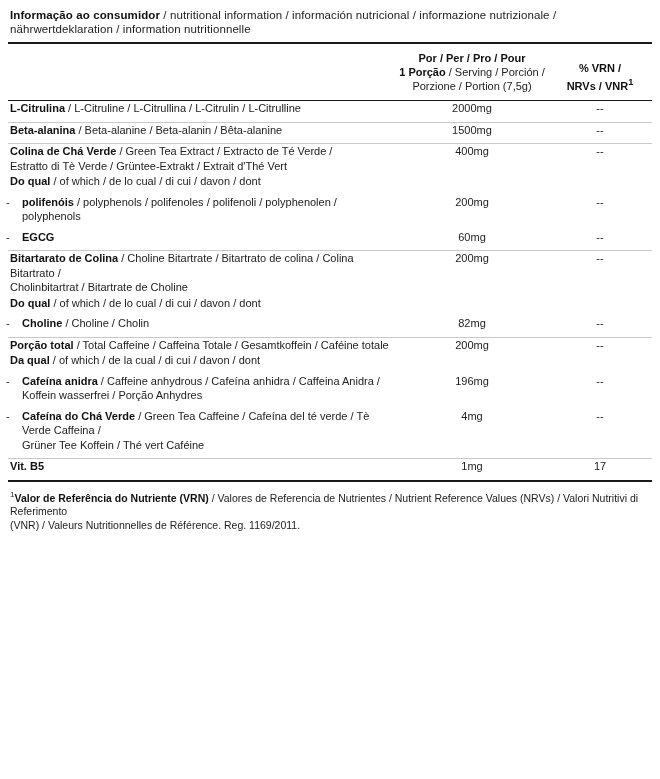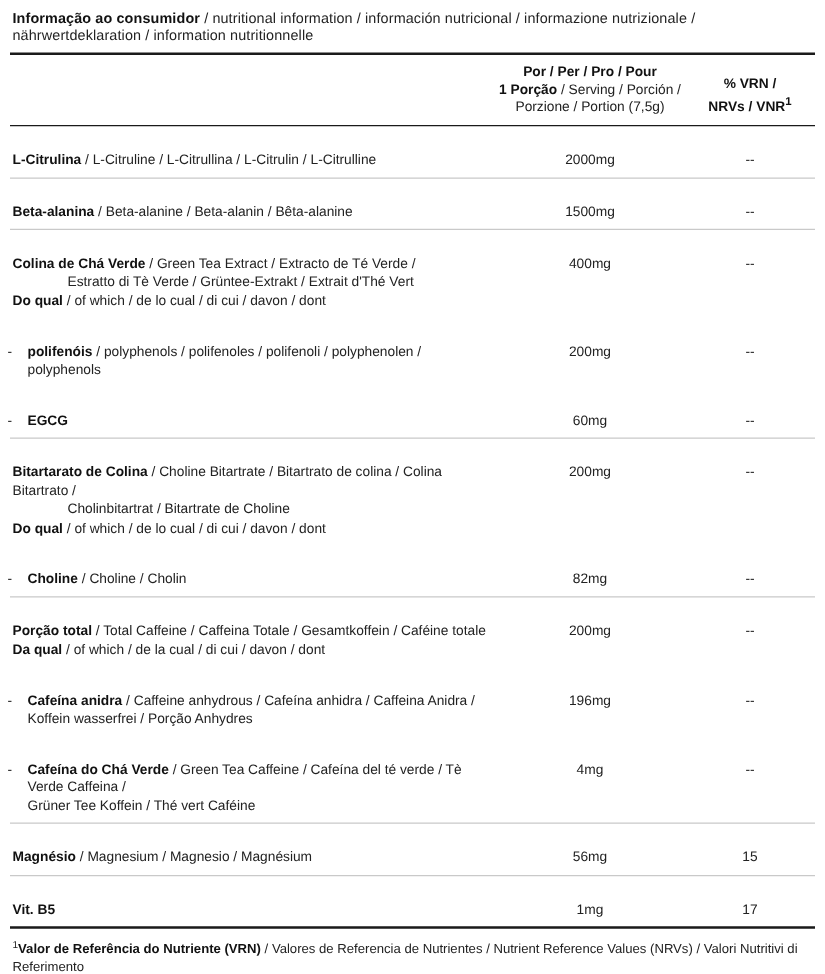--- a/index.html
+++ b/index.html
@@ -59,21 +59,21 @@
   thead th.amt, thead th.vrn {
     text-align: center;
   }
   thead th.name { border-bottom: none; }
   .hdr-line1 { color: #222; }
   .hdr-line2 { color: #222; }
   .hdr-b { font-weight: bold; color: #111; }
 
   tbody td {
     vertical-align: top;
-    padding: 20px 2px 6px 2px;
+    padding: 0 2px 6px 2px;
     font-size: 11px;
     line-height: 14.5px;
   }
   tbody td.amt, tbody td.vrn {
     text-align: center;
     color: #222;
     white-space: nowrap;
   }
   tbody tr.sep > td {
     border-top: 1px solid #c9c9c9;
@@ -84,21 +84,20 @@
   .nm-b {
     font-weight: bold;
     color: #111;
   }
   .nm-r {
     font-weight: normal;
     color: #222;
   }
   .sub-line {
     display: block;
-    margin-left: 44px;
   }
   .ofwhich {
     display: block;
     margin-top: 1px;
   }
   .bullet-row {
     display: block;
     padding-left: 12px;
     text-indent: -8px;
   }
@@ -235,27 +234,20 @@
 
       <tr>
         <td>
           <span class="bullet-row"><span class="dash">-</span><span class="nm-b">Cafeína do Chá Verde</span><span class="nm-r"> / Green Tea Caffeine / Cafeína del té verde / Tè Verde Caffeina /</span></span>
           <span class="indent-cont nm-r">Grüner Tee Koffein / Thé vert Caféine</span>
         </td>
         <td class="amt">4mg</td>
         <td class="vrn">--</td>
       </tr>
 
-      <tr class="sep">
-        <td>
-          <span class="nm-b">Magnésio</span><span class="nm-r"> / Magnesium / Magnesio / Magnésium</span>
-        </td>
-        <td class="amt">56mg</td>
-        <td class="vrn">15</td>
-      </tr>
 
 
 
       <tr class="sep">
         <td>
           <span class="nm-b">Vit. B5</span><span class="nm-r"></span>
         </td>
         <td class="amt">1mg</td>
         <td class="vrn">17</td>
       </tr>

